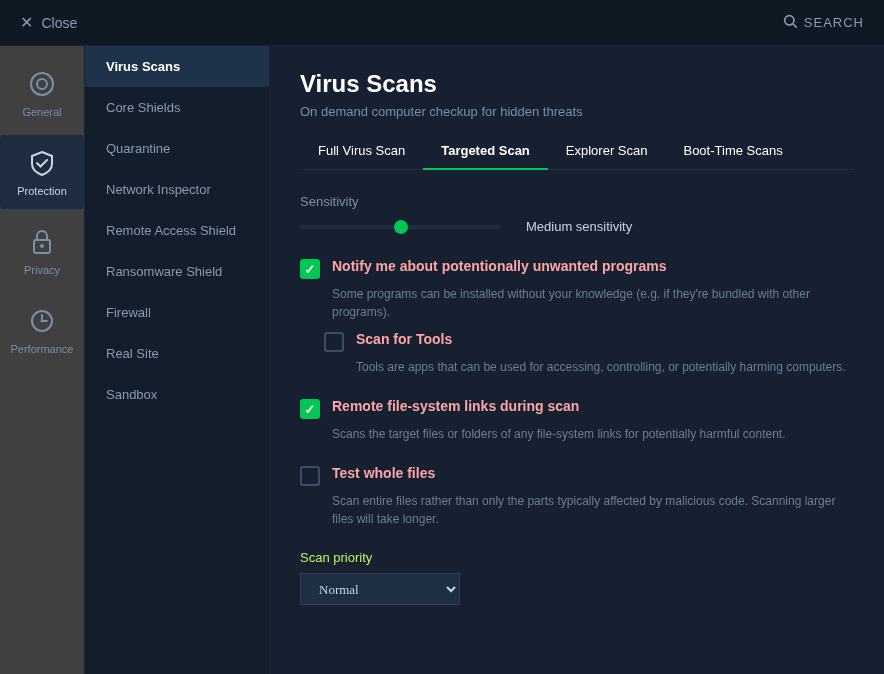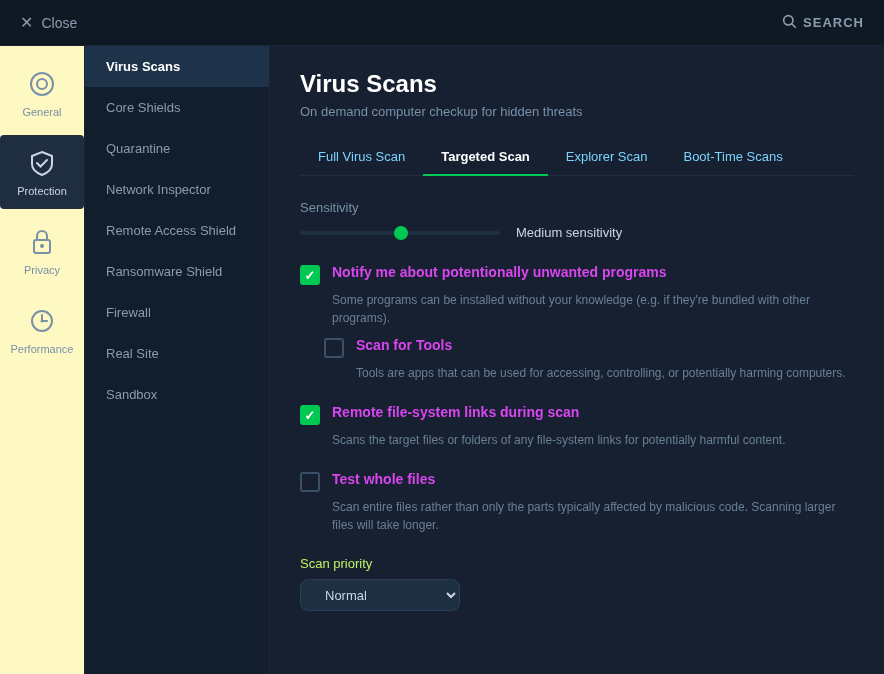--- a/index.html
+++ b/index.html
@@ -44,36 +44,36 @@
       align-items: center;
       gap: 6px;
       cursor: pointer;
     }
     .search-icon-svg {
       color: #8a9bb0;
       font-size: 14px;
     }
     .search-label {
       font-size: 13px;
-      font-weight: 700;
+      font-weight: 400;
       color: #8a9bb0;
       letter-spacing: 1px;
     }
 
     
     .main-content {
       display: flex;
       flex: 1;
       overflow: hidden;
     }
 
     
     .icon-sidebar {
       width: 85px;
-      background: #fef9c3;
+      background: #404040;
       display: flex;
       flex-direction: column;
       align-items: center;
       padding-top: 10px;
       border-right: 1px solid #1a2535;
       gap: 5px;
     }
     .sidebar-icon-item {
       display: flex;
       flex-direction: column;
@@ -138,34 +138,34 @@
     }
     .page-title {
       font-size: 24px;
       font-weight: 600;
       color: #ffffff;
       margin-bottom: 6px;
     }
     .page-subtitle {
       font-size: 13px;
       color: #7a8fa8;
-      margin-bottom: 20px;
+      margin-bottom: 14px;
     }
 
     
     .tabs {
       display: flex;
       gap: 0;
       border-bottom: 1px solid #1e2f42;
       margin-bottom: 24px;
     }
     .tab {
       padding: 10px 18px;
       font-size: 13px;
-      color: #7dd3fc;
+      color: #ffffff;
       cursor: pointer;
       border-bottom: 2px solid transparent;
       margin-bottom: -1px;
     }
     .tab.active {
       color: #ffffff;
       border-bottom: 2px solid #00c853;
       font-weight: 600;
     }
 
@@ -174,21 +174,21 @@
       margin-bottom: 24px;
     }
     .sensitivity-label {
       font-size: 13px;
       color: #7a8fa8;
       margin-bottom: 10px;
     }
     .slider-row {
       display: flex;
       align-items: center;
-      gap: 16px;
+      gap: 26px;
     }
     .slider-track {
       width: 200px;
       height: 4px;
       background: #1e2f42;
       border-radius: 2px;
       position: relative;
     }
     .slider-fill {
       width: 50%;
@@ -246,21 +246,21 @@
       display: flex;
       align-items: center;
       justify-content: center;
       flex-shrink: 0;
       margin-top: 1px;
       cursor: pointer;
     }
     .option-title {
       font-size: 14px;
       font-weight: 600;
-      color: #d946ef;
+      color: #fca5a5;
     }
     .option-desc {
       font-size: 12px;
       color: #6a7f96;
       line-height: 1.5;
       margin-left: 32px;
       margin-bottom: 10px;
     }
 
     
@@ -276,25 +276,26 @@
     .scan-priority-label {
       font-size: 13px;
       color: #bef264;
       margin-bottom: 8px;
     }
     .priority-dropdown {
       width: 160px;
       height: 32px;
       background: #1e2f42;
       border: 1px solid #2a3f57;
-      border-radius: 8px;
+      border-radius: 0;
       color: #c8d6e5;
       font-size: 13px;
-      padding: 0 20px;
-      cursor: pointer;
+      padding: 0 14px;
+      cursor: pointer;
+      font-family: Liberation Serif, serif;
     }
 
     
     .content-area::-webkit-scrollbar { width: 6px; }
     .content-area::-webkit-scrollbar-track { background: #0f1923; }
     .content-area::-webkit-scrollbar-thumb { background: #2a3f57; border-radius: 3px; }
   </style>
 </head>
 <body>
 

